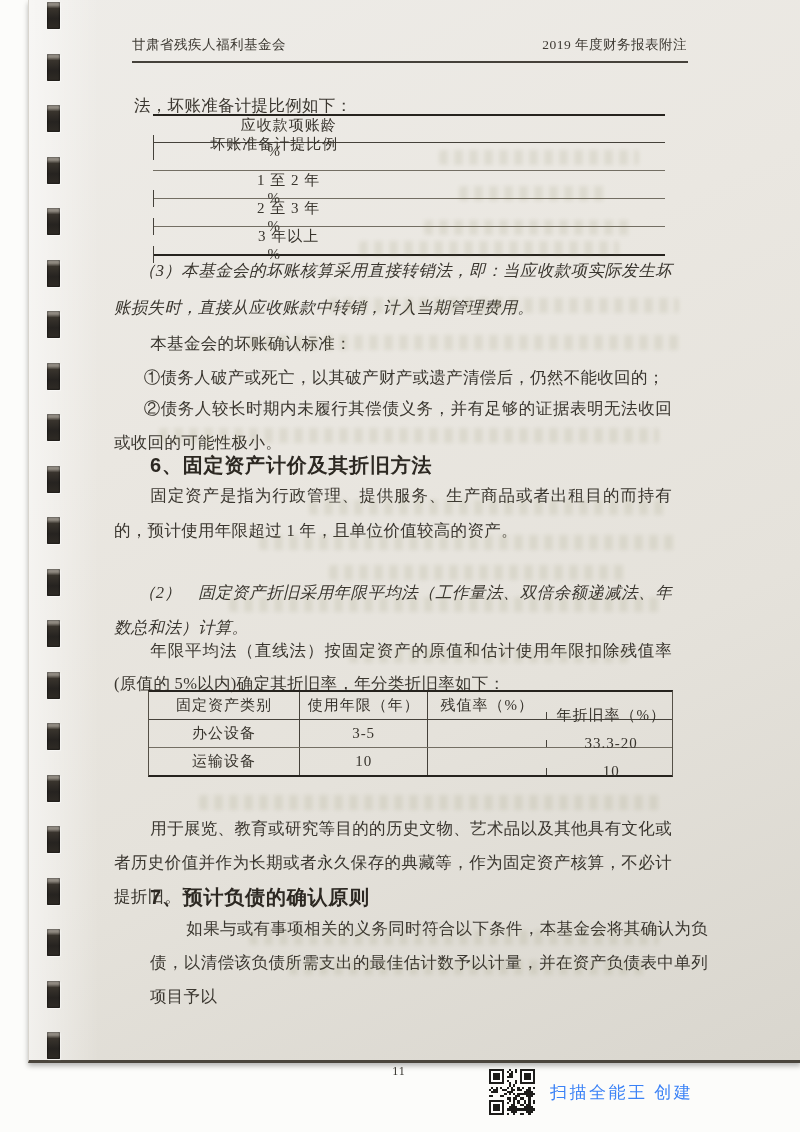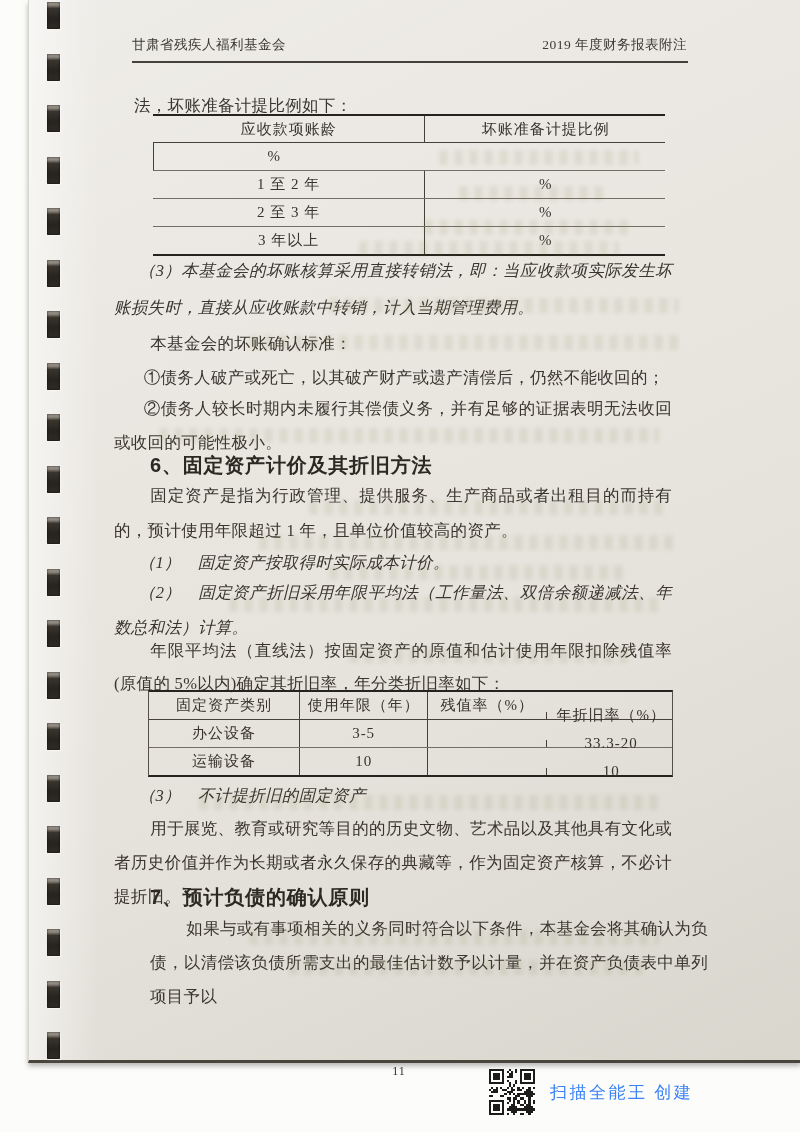--- a/index.html
+++ b/index.html
@@ -48,21 +48,21 @@
   .pageno{position:absolute;top:1064px;left:70px;width:600px;text-align:center;font-size:12px;color:#33302a;letter-spacing:1px;}
   
   .tbl{position:absolute;font-size:15px;color:#38342d;border-top:2.5px solid #26231e;border-bottom:2.5px solid #26231e;}
   .tbl .row{display:flex;align-items:center;text-align:center;}
   .tbl .row .c{flex:none;align-self:stretch;display:flex;align-items:center;justify-content:center;letter-spacing:1px;}
   .tbl .row{border-bottom:1px solid #736e63;}
   .tbl .row.head{border-bottom:1.5px solid #45413a;}
   .tbl .row:last-child{border-bottom:none;}
   
   .t1{left:124px;top:114px;width:512px;}
-  .t1 .row{height:27px;}
+  .t1 .row{height:27px;flex-direction:column;}
   .t1 .row.head{height:26px;}
   .t1 .c1{width:53%;}
   .t1 .c2{width:47%;border-left:1px solid #45413a;}
   
   .t2{left:119px;top:690px;width:523px;border-left:1px solid #555047;border-right:1px solid #555047;}
   .t2 .row{height:27px;}
   .t2 .k1{width:28.7%;}
   .t2 .k2{width:24.3%;border-left:1px solid #45413a;}
   .t2 .k3{width:22.6%;border-left:1px solid #45413a;}
   .t2 .k4{width:24.4%;border-left:1px solid #45413a;margin-top:20px;}
@@ -138,21 +138,20 @@
       </div>
     </div>
 
     <div class="blk indent-sm" style="top:252px;line-height:37px;">（3）本基金会的坏账核算采用直接转销法，即：当应收款项实际发生坏账损失时，直接从应收账款中转销，计入当期管理费用。</div>
     <div class="blk indent" style="top:326px;">本基金会的坏账确认标准：</div>
     <div class="blk indent-md" style="top:360px;">①债务人破产或死亡，以其破产财产或遗产清偿后，仍然不能收回的；</div>
     <div class="blk indent-md" style="top:392px;line-height:34px;">②债务人较长时期内未履行其偿债义务，并有足够的证据表明无法收回或收回的可能性极小。</div>
 
     <div class="blk heading" style="top:447px;">6、固定资产计价及其折旧方法</div>
     <div class="blk indent" style="top:478px;line-height:35px;">固定资产是指为行政管理、提供服务、生产商品或者出租目的而持有的，预计使用年限超过 1 年，且单位价值较高的资产。</div>
-    <div class="blk indent-sm" style="top:545px;">（1）　固定资产按取得时实际成本计价。</div>
     <div class="blk indent-sm" style="top:575px;line-height:35px;">（2）　固定资产折旧采用年限平均法（工作量法、双倍余额递减法、年数总和法）计算。</div>
     <div class="blk indent" style="top:634px;line-height:33px;">年限平均法（直线法）按固定资产的原值和估计使用年限扣除残值率(原值的 5%以内)确定其折旧率，年分类折旧率如下：</div>
 
     <div class="tbl t2">
       <div class="row head">
         <div class="c k1">固定资产类别</div>
         <div class="c k2">使用年限（年）</div>
         <div class="c k3">残值率（%）</div>
         <div class="c k4">年折旧率（%）</div>
       </div>
@@ -163,21 +162,20 @@
         <div class="c k4">33.3-20</div>
       </div>
       <div class="row">
         <div class="c k1">运输设备</div>
         <div class="c k2">10</div>
         <div class="c k3"></div>
         <div class="c k4">10</div>
       </div>
     </div>
 
-    <div class="blk indent-sm" style="top:778px;">（3）　不计提折旧的固定资产</div>
     <div class="blk indent" style="top:812px;line-height:34px;">用于展览、教育或研究等目的的历史文物、艺术品以及其他具有文化或者历史价值并作为长期或者永久保存的典藏等，作为固定资产核算，不必计提折旧。</div>
 
     <div class="blk heading" style="top:879px;">7、预计负债的确认原则</div>
     <div class="blk indent" style="top:912px;line-height:34px;margin-left:36px;">如果与或有事项相关的义务同时符合以下条件，本基金会将其确认为负债，以清偿该负债所需支出的最佳估计数予以计量，并在资产负债表中单列项目予以</div>
 
     <div class="pageno">11</div>
 
     <div class="bleed" style="left:410px;top:150px;width:200px;"></div>
     <div class="bleed" style="left:430px;top:186px;width:150px;"></div>
     <div class="bleed" style="left:395px;top:220px;width:210px;"></div>

